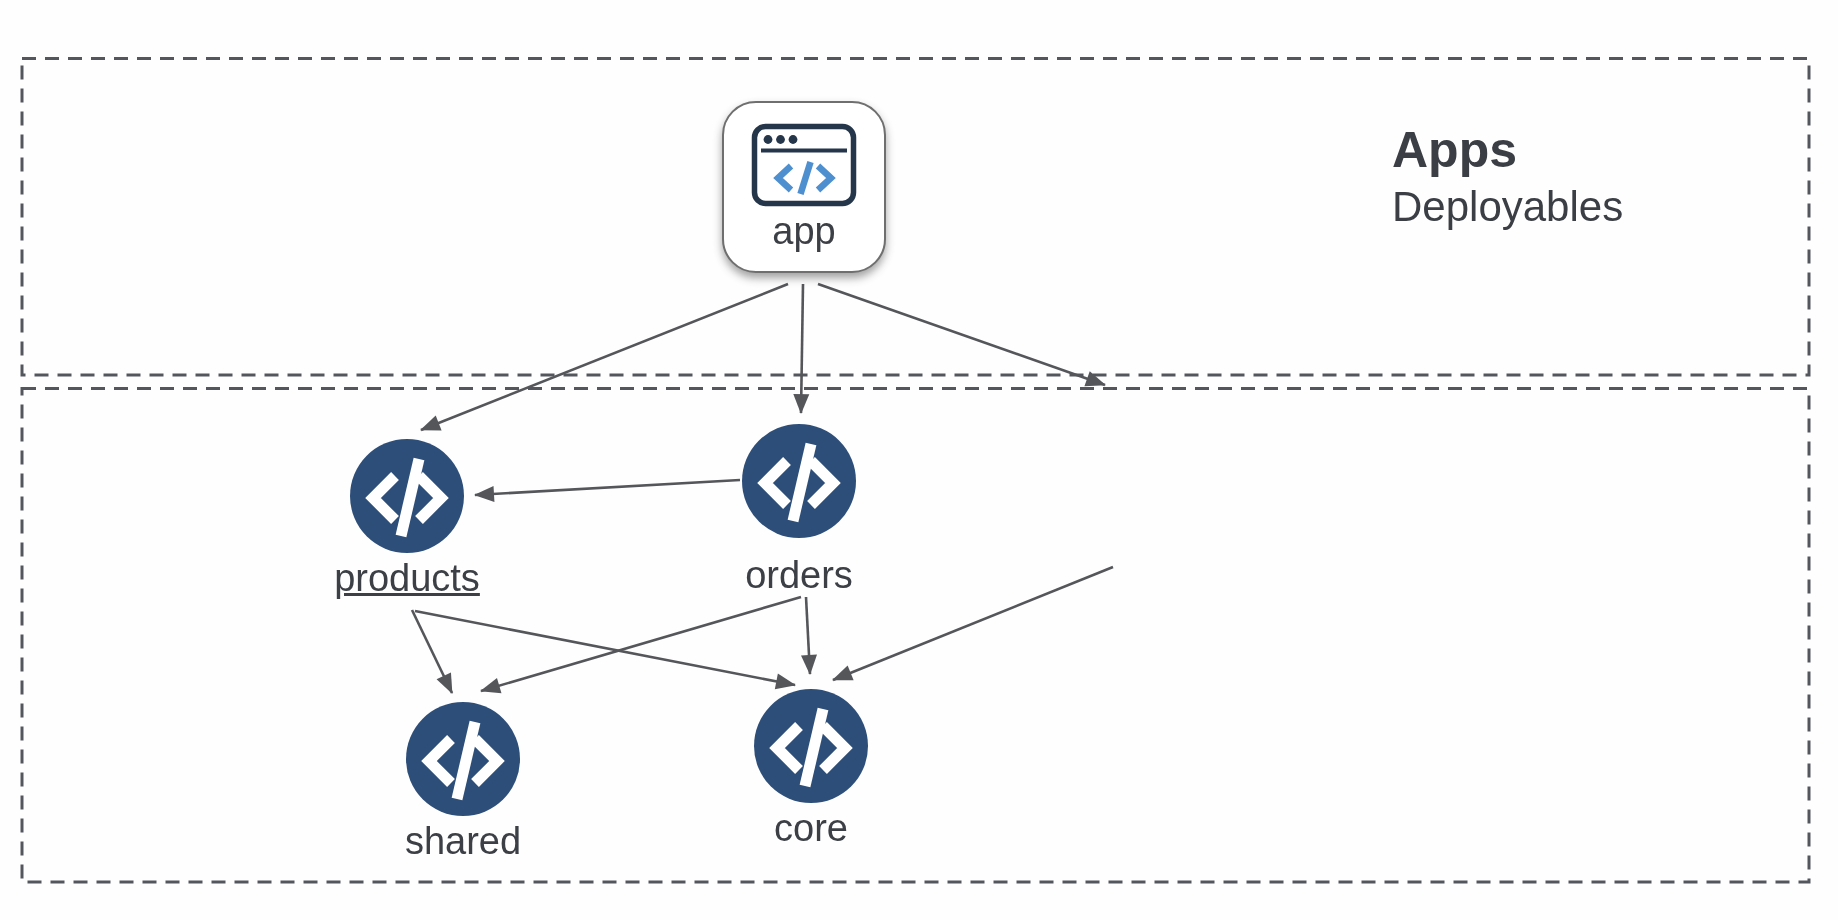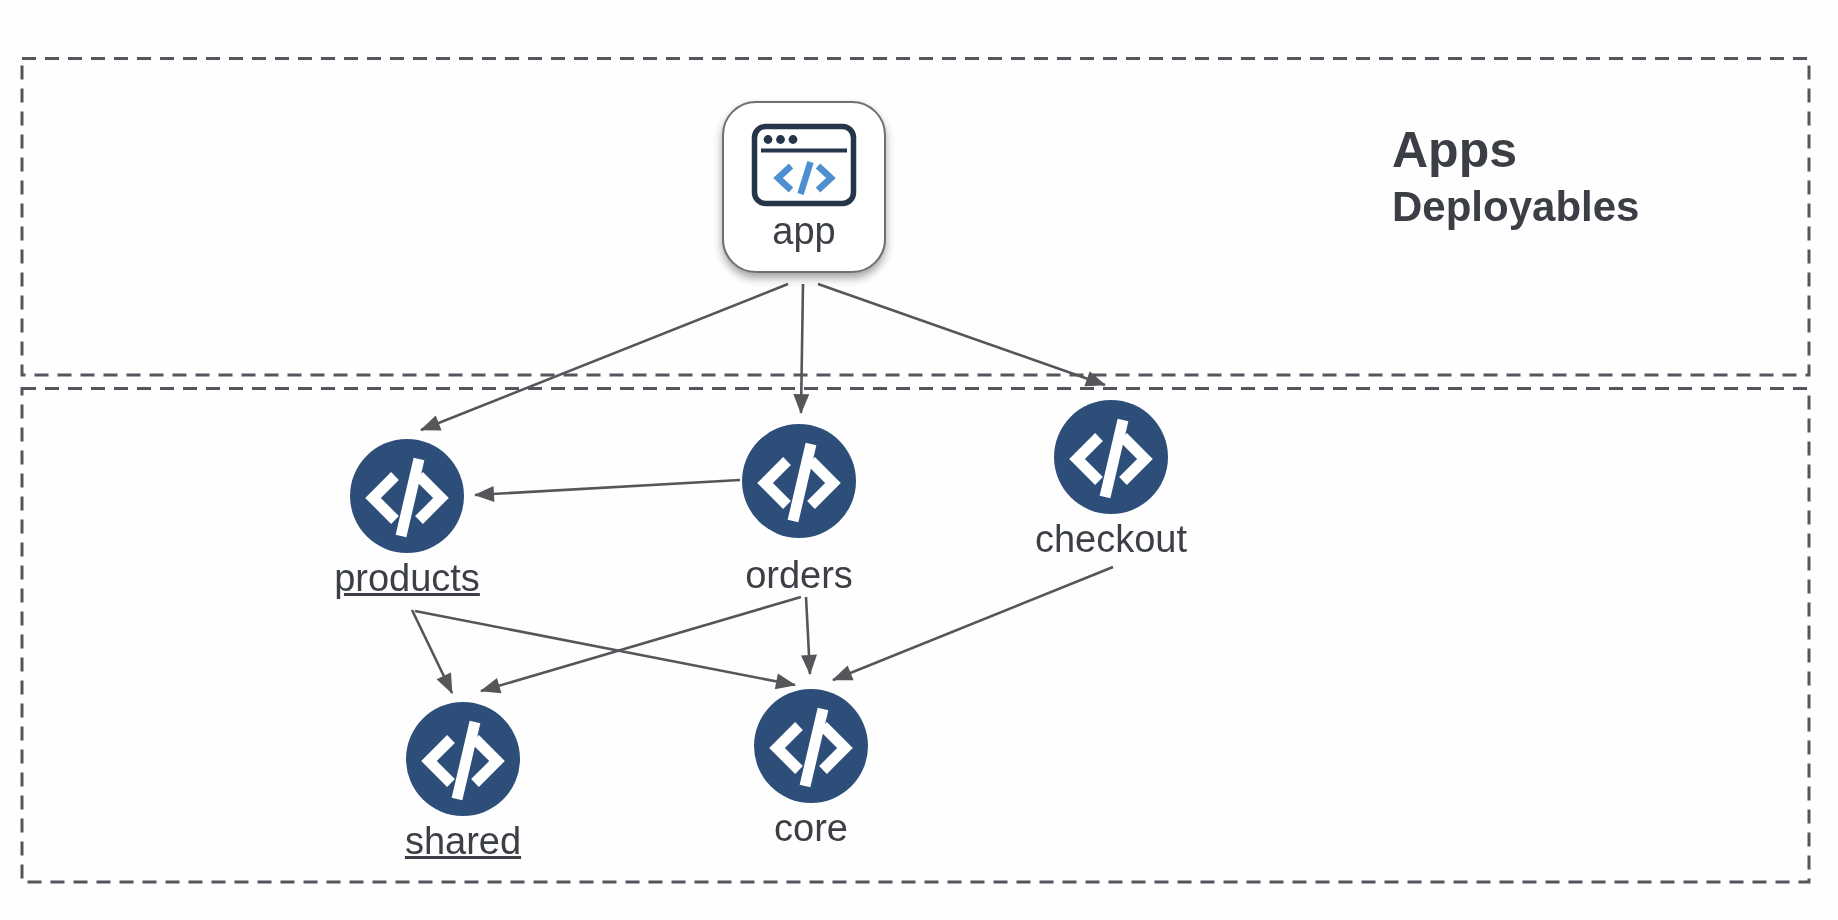--- a/index.html
+++ b/index.html
@@ -8,21 +8,21 @@
     font-family: "Liberation Sans", "DejaVu Sans", sans-serif;
     color: #3c4046;
   }
   .canvas { position: relative; width: 1838px; height: 920px; overflow: hidden; background: #fefefe; }
 
   svg.layer { position: absolute; left: 0; top: 0; z-index: 1; }
 
   
   .region-label { position: absolute; z-index: 2; }
   .region-label .title { font-size: 50px; font-weight: bold; line-height: 1.05; color: #3b3f45; }
-  .region-label .subtitle { font-size: 42px; font-weight: bold; line-height: 1.1; margin-top: 7px; color: #3b3f45; }
+  .region-label .subtitle { font-size: 42px; font-weight: normal; line-height: 1.1; margin-top: 7px; color: #3b3f45; }
   .label-apps { left: 1392px; top: 124px; }
   .label-libs { left: 1392px; top: 512px; }
 
   
   .app-node {
     position: absolute; left: 722px; top: 101px; width: 164px; height: 172px;
     background: #ffffff; border: 2.5px solid #6f6f6f; border-radius: 34px;
     box-shadow: 0 5px 8px rgba(50,50,50,0.45);
     display: flex; flex-direction: column; align-items: center; justify-content: center;
     z-index: 3; box-sizing: border-box;
@@ -35,21 +35,21 @@
   .lib-node { position: absolute; width: 200px; display: flex; flex-direction: column; align-items: center; z-index: 3; }
   .lib-node .circle {
     width: 114px; height: 114px; border-radius: 50%;
     background: #2d4e79; display: flex; align-items: center; justify-content: center;
   }
   .lib-node .node-label { margin-top: 5px; }
 
   .pos-products { left: 307px; top: 439px; text-decoration: underline; }
   .pos-orders   { left: 699px; top: 424px; gap: 12px; }
   .pos-checkout { left: 1011px; top: 400px; }
-  .pos-shared   { left: 363px; top: 702px; text-decoration: underline; }
+  .pos-shared   { left: 363px; top: 702px; }
   .pos-core     { left: 711px; top: 689px; }
 </style>
 </head>
 <body>
 
 <div class="canvas">
 
   <svg class="layer" width="1838" height="920" viewBox="0 0 1838 920">
     <defs>
       <marker id="arrow" markerUnits="userSpaceOnUse" markerWidth="26" markerHeight="22" refX="20" refY="9" orient="auto">
@@ -115,32 +115,20 @@
         <g stroke="#ffffff" stroke-width="11" fill="none" stroke-linejoin="miter">
           <polyline points="45,37 23,59 45,81"></polyline>
           <line x1="69" y1="20" x2="51" y2="97"></line>
           <polyline points="69,37 91,59 69,81"></polyline>
         </g>
       </svg>
     </div>
     <div class="node-label">orders</div>
   </div>
 
-  <div class="lib-node pos-checkout">
-    <div class="circle">
-      <svg width="114" height="114" viewBox="0 0 114 114">
-        <g stroke="#ffffff" stroke-width="11" fill="none" stroke-linejoin="miter">
-          <polyline points="45,37 23,59 45,81"></polyline>
-          <line x1="69" y1="20" x2="51" y2="97"></line>
-          <polyline points="69,37 91,59 69,81"></polyline>
-        </g>
-      </svg>
-    </div>
-    <div class="node-label">checkout</div>
-  </div>
 
   <div class="lib-node pos-shared">
     <div class="circle">
       <svg width="114" height="114" viewBox="0 0 114 114">
         <g stroke="#ffffff" stroke-width="11" fill="none" stroke-linejoin="miter">
           <polyline points="45,37 23,59 45,81"></polyline>
           <line x1="69" y1="20" x2="51" y2="97"></line>
           <polyline points="69,37 91,59 69,81"></polyline>
         </g>
       </svg>

